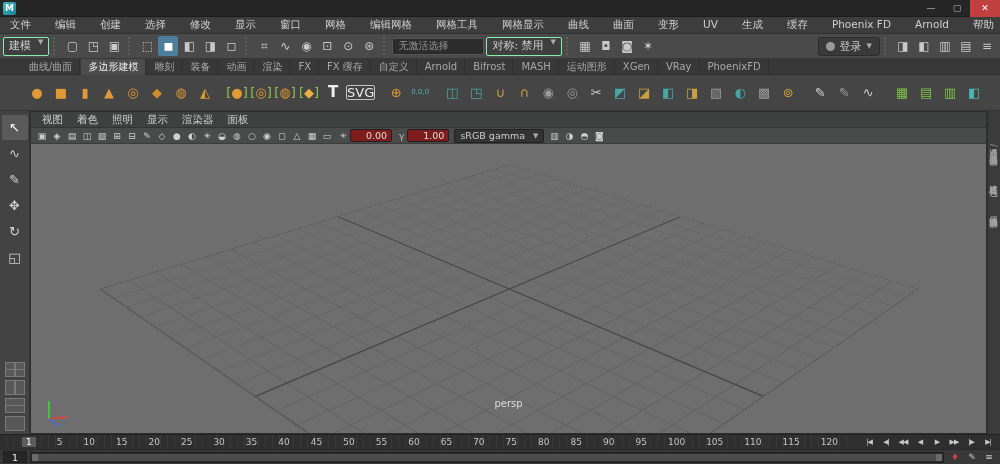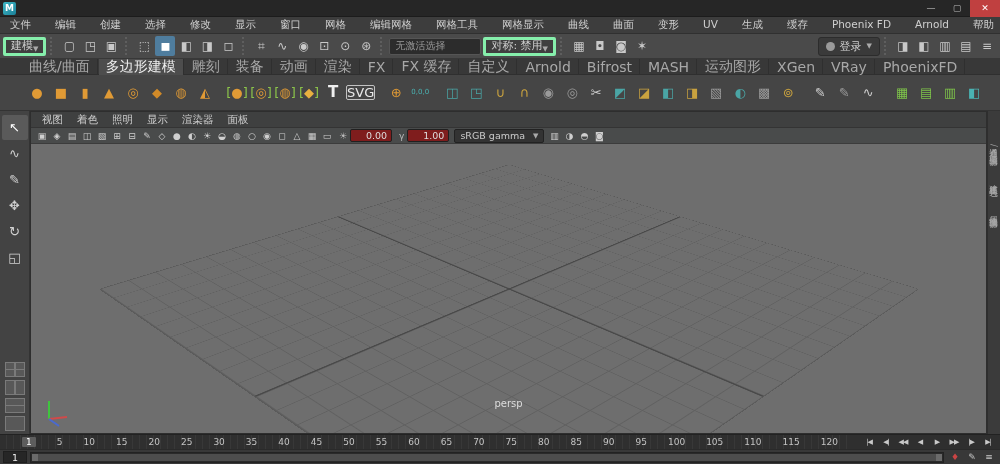--- a/index.html
+++ b/index.html
@@ -20,36 +20,36 @@
 
   
   .menubar { height:17px; background:#3d3d3d; display:flex; align-items:center; padding-left:4px; border-bottom:1px solid #303030; }
   .menu-item { padding:0 6px; font-size:10.5px; color:#cfcfcf; white-space:nowrap; }
   .workspace { margin-left:auto; display:flex; align-items:center; padding-right:4px; color:#d6d0c2; font-size:10.5px; white-space:nowrap; }
   .caret { font-size:7px; color:#aaa; }
   .ws-close { color:#aaa; font-size:9px; padding:0 3px; }
 
   
   .statusline { height:25px; background:#4a4a4a; display:flex; align-items:center; gap:2px; padding:0 3px; border-bottom:1px solid #383838; }
-  .dropdown { height:19px; background:#3f3f3f; border:3px solid #86efac; border-radius:2px;
-    display:flex; align-items:flex-end; gap:0; padding:0 5px; color:#d0d0d0; white-space:nowrap; }
+  .dropdown { height:19px; background:#3f3f3f; border:1px solid #86efac; border-radius:2px;
+    display:flex; align-items:flex-start; gap:7px; padding:0 5px; color:#d0d0d0; white-space:nowrap; }
   .sep { width:5px; height:18px; border-left:2px dotted #5e5e5e; margin:0 2px; }
   .sgroup { display:flex; align-items:center; gap:1px; }
   .sbtn { width:20px; height:20px; display:flex; align-items:center; justify-content:center;
     color:#c9c9c9; font-size:12px; border-radius:2px; }
   .sbtn.active { background:#4f7d9e; color:#fff; }
   .sel-field { width:92px; height:17px; background:#2c2c2c; border:1px solid #555; border-radius:2px;
     color:#9a9a9a; font-size:10px; display:flex; align-items:center; padding:0 5px; white-space:nowrap; }
   .signin { margin-left:auto; display:flex; align-items:center; gap:5px; background:#3a3a3a;
     border:1px solid #2c2c2c; border-radius:3px; height:19px; padding:0 7px; color:#cfcfcf; }
   .person-dot { width:9px; height:9px; border-radius:50%; background:#9a9a9a; }
 
   
   .shelf-tabs { height:16px; background:#383838; display:flex; align-items:center; padding-left:22px; border-bottom:1px solid #2f2f2f; gap:1px; }
-  .shelf-tab { padding:0 7px; font-size:14px; color:#a8a8a8; height:16px; display:flex; align-items:center; border-right:1px solid #2f2f2f; white-space:nowrap; }
+  .shelf-tab { padding:0 7px; font-size:10px; color:#a8a8a8; height:16px; display:flex; align-items:center; border-right:1px solid #2f2f2f; white-space:nowrap; }
   .shelf-tab.active { background:#4d4d4d; color:#eee; }
   .shelf-row { height:36px; background:#454545; display:flex; align-items:center; gap:2px; padding-left:26px; border-bottom:1px solid #333; overflow:hidden; }
   .shelf-icon { min-width:22px; height:26px; display:flex; align-items:center; justify-content:center;
     font-size:13px; line-height:1; white-space:nowrap; }
   .shelf-icon.boxed { border:1px solid #c2c2c2; border-radius:2px; height:15px; min-width:20px; }
 
   
   .main { position:absolute; left:0; top:111px; width:1000px; height:323px; display:flex; }
 
   .toolbox { width:30px; background:#434343; border-right:1px solid #333; display:flex; flex-direction:column; align-items:center; padding-top:4px; }

